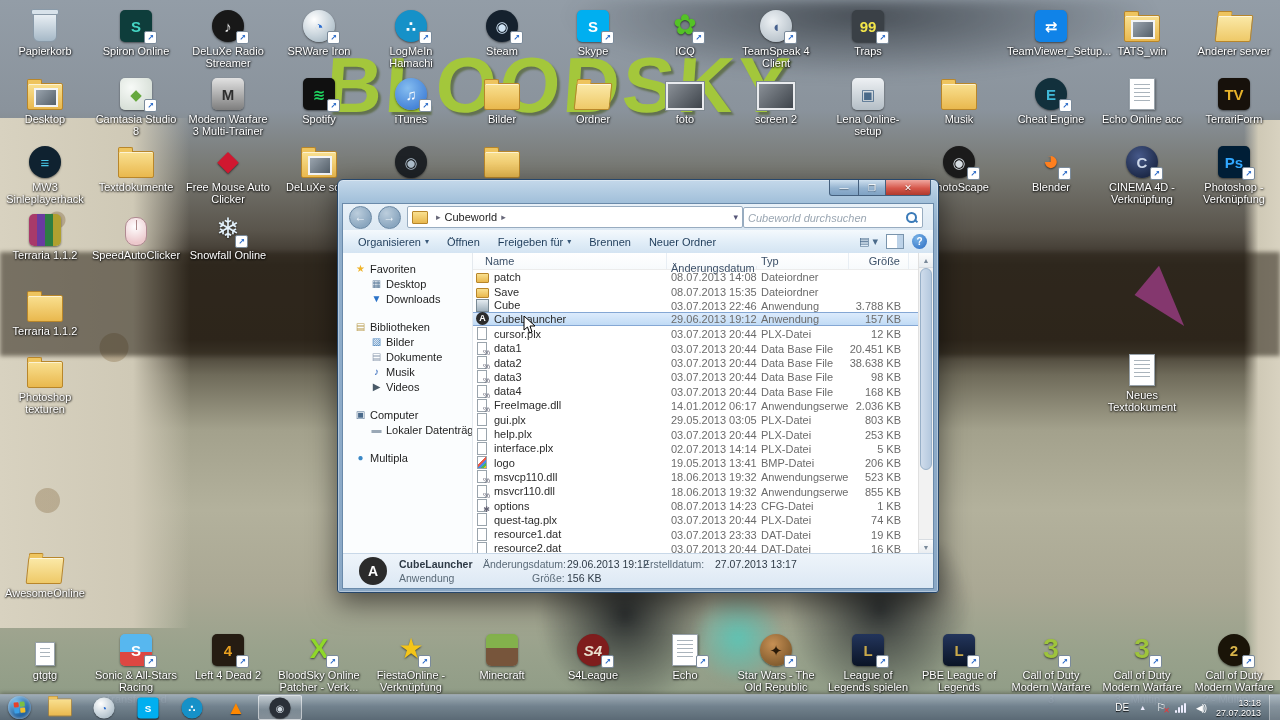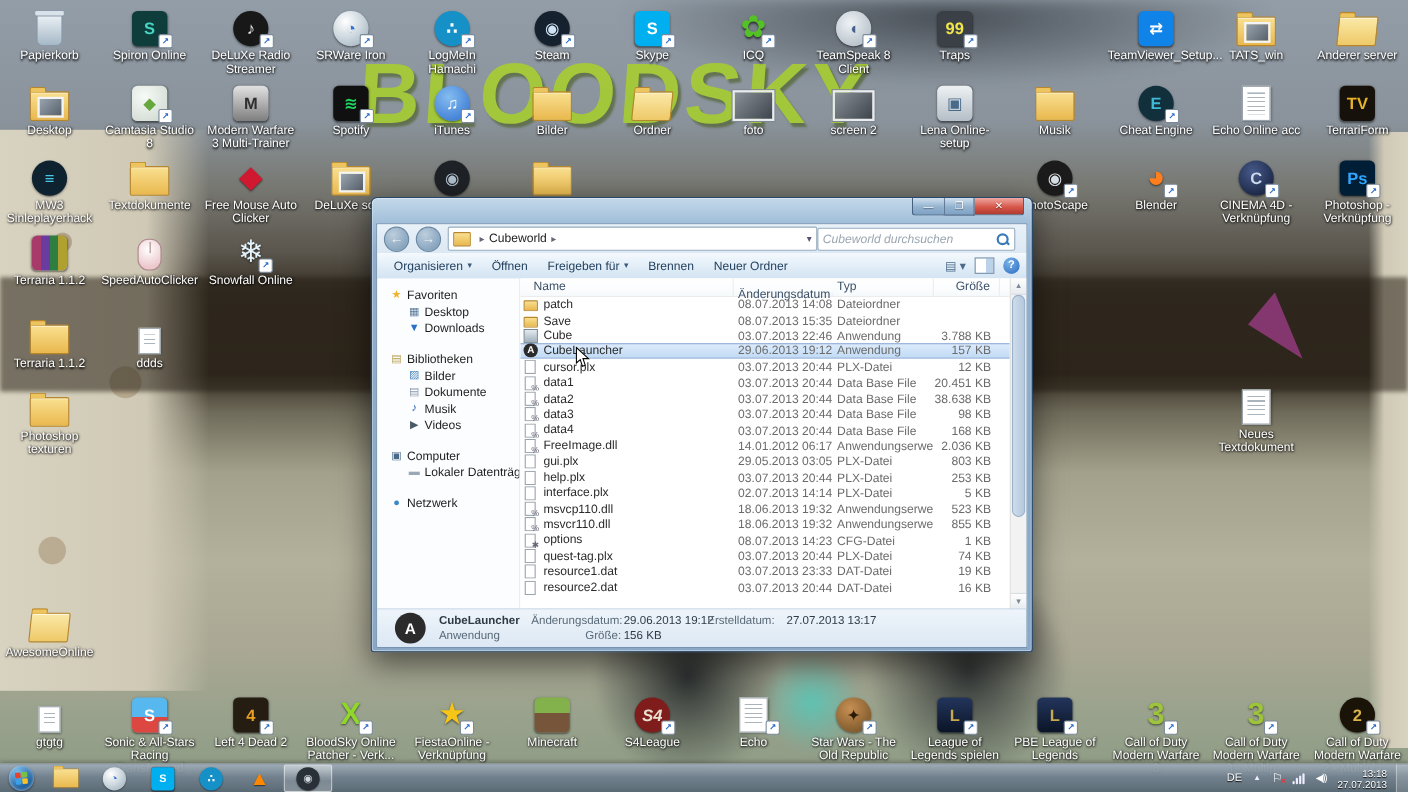--- a/index.html
+++ b/index.html
@@ -259,21 +259,21 @@
         </div>
         <div class="dlabel">ICQ</div>
       </div>
       <div class="dicon" style="left: 731px; top: 6px;">
         <div class="ibox">
           <div class="sh sh-circle" style="background: radial-gradient(circle at 40% 35%, rgb(238, 242, 245), rgb(168, 180, 190));">
             <span class="g" style="color: rgb(71, 97, 142);">◖</span>
           </div>
           <span class="sc-arrow">↗</span>
         </div>
-        <div class="dlabel">TeamSpeak 8 Client</div>
+        <div class="dlabel">TeamSpeak 4 Client</div>
       </div>
       <div class="dicon" style="left: 823px; top: 6px;">
         <div class="ibox">
           <div class="sh sh-square" style="background: rgb(58, 64, 70);">
             <span class="g" style="color: rgb(243, 230, 74);">99</span>
           </div>
           <span class="sc-arrow">↗</span>
         </div>
         <div class="dlabel">Traps</div>
       </div>
@@ -494,26 +494,20 @@
           </div>
           <span class="sc-arrow">↗</span>
         </div>
         <div class="dlabel">Snowfall Online</div>
       </div>
       <div class="dicon" style="left: 0px; top: 286px;">
         <div class="ibox">
           <div class="sh sh-folder"></div>
         </div>
         <div class="dlabel">Terraria 1.1.2</div>
-      </div>
-      <div class="dicon" style="left: 91px; top: 286px;">
-        <div class="ibox">
-          <div class="sh sh-doc-sm"></div>
-        </div>
-        <div class="dlabel">ddds</div>
       </div>
       <div class="dicon" style="left: 0px; top: 352px;">
         <div class="ibox">
           <div class="sh sh-folder"></div>
         </div>
         <div class="dlabel">Photoshop texturen</div>
       </div>
       <div class="dicon" style="left: 1097px; top: 350px;">
         <div class="ibox">
           <div class="sh sh-doc"></div>
@@ -735,21 +729,21 @@
             <div class="nav-item gap" style="padding-left: 10px;">
               <span class="nglyph" style="color: rgb(74, 106, 138);">▣</span>
               <span>Computer</span>
             </div>
             <div class="nav-item" style="padding-left: 26px;">
               <span class="nglyph" style="color: rgb(154, 168, 182);">▬</span>
               <span>Lokaler Datenträger</span>
             </div>
             <div class="nav-item gap" style="padding-left: 10px;">
               <span class="nglyph" style="color: rgb(58, 136, 198);">●</span>
-              <span>Netzwerk</span>
+              <span>Multipla</span>
             </div>
           </div>
       </div>
 
       <div id="list">
         <div id="list-headers">
             <div class="hcell c0">Name</div>
             <div class="hcell c1">Änderungsdatum</div>
             <div class="hcell c2">Typ</div>
             <div class="hcell c3">Größe</div>
@@ -874,20 +868,29 @@
               <div class="cell c3">253 KB</div>
             </div>
             <div class="frow">
               <div class="cell c0">
                 <span class="fi fi-file"></span>
                 <span class="fname">interface.plx</span>
               </div>
               <div class="cell c1">02.07.2013 14:14</div>
               <div class="cell c2">PLX-Datei</div>
               <div class="cell c3">5 KB</div>
+            </div>
+            <div class="frow">
+              <div class="cell c0">
+                <span class="fi fi-bmp"></span>
+                <span class="fname">logo</span>
+              </div>
+              <div class="cell c1">19.05.2013 13:41</div>
+              <div class="cell c2">BMP-Datei</div>
+              <div class="cell c3">206 KB</div>
             </div>
             <div class="frow">
               <div class="cell c0">
                 <span class="fi fi-db">
                   <span class="fitag">%</span>
                 </span>
                 <span class="fname">msvcp110.dll</span>
               </div>
               <div class="cell c1">18.06.2013 19:32</div>
               <div class="cell c2">Anwendungserwe...</div>

